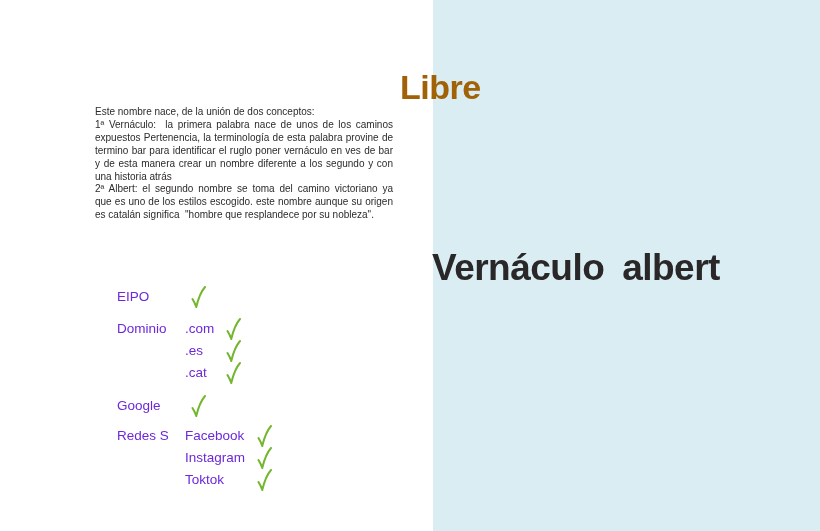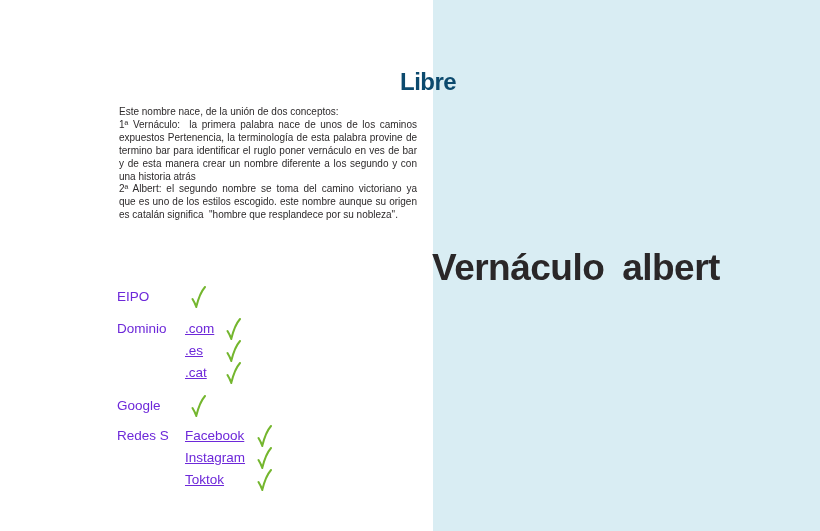--- a/index.html
+++ b/index.html
@@ -19,42 +19,42 @@
     left: 433px;
     top: 0;
     width: 387px;
     height: 531px;
     background: #d9edf3;
   }
   .title-libre {
     position: absolute;
     left: 400px;
     top: 70px;
-    font-size: 24px;
+    font-size: 34px;
     font-weight: bold;
     letter-spacing: -0.5px;
-    color: #0c4a6e;
+    color: #a16207;
     line-height: 1;
     white-space: nowrap;
   }
   .title-vernaculo {
     position: absolute;
     left: 432px;
     top: 249px;
     font-size: 37px;
     font-weight: bold;
     letter-spacing: -0.5px;
     word-spacing: 8px;
     color: #2a2728;
     line-height: 1;
     white-space: nowrap;
   }
   .paragraph {
     position: absolute;
-    left: 119px;
+    left: 95px;
     top: 106px;
     width: 298px;
     font-size: 10px;
     line-height: 12.9px;
     color: #2d2a2b;
   }
   .pline {
     white-space: pre-wrap;
   }
   .pline.just {
@@ -76,21 +76,20 @@
     width: 68px;
     flex: 0 0 68px;
     line-height: 18px;
   }
   .row-items {
     display: table;
     border-collapse: collapse;
   }
   .row-item {
     display: table-row;
-    text-decoration: underline;
   }
   .item-text {
     display: table-cell;
     line-height: 18px;
     padding-right: 12px;
   }
   .item-text.empty {
     padding-right: 6px;
   }
   .item-check {

